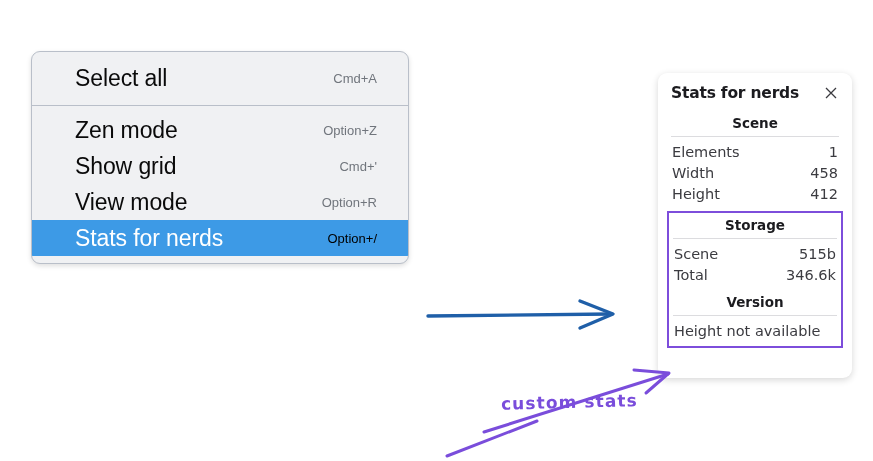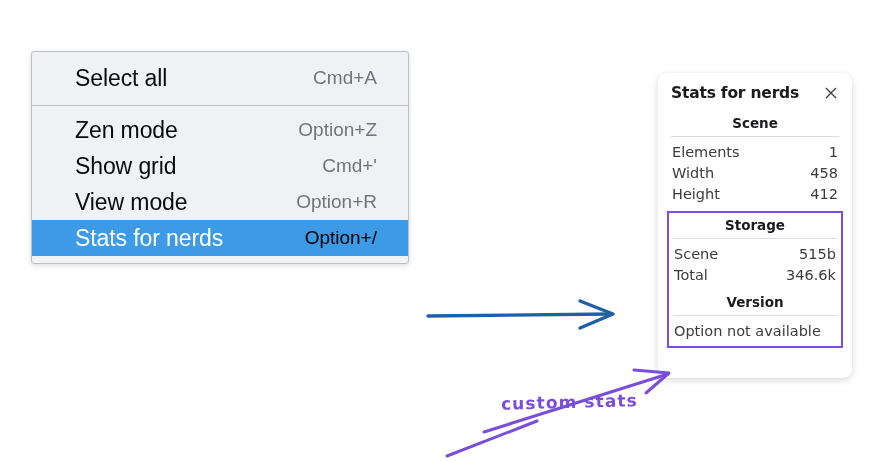--- a/index.html
+++ b/index.html
@@ -16,21 +16,21 @@
   }
 
   
   #context-menu {
     position: absolute;
     left: 31px;
     top: 51px;
     width: 376px;
     background: #f0f1f3;
     border: 1px solid #b9bfc9;
-    border-radius: 3px;
+    border-radius: 9px;
     box-shadow: 0 2px 5px rgba(0,0,0,0.13);
     overflow: hidden;
   }
   .menu-group {
     padding: 6px 0 7px 0;
   }
   .menu-group.group-top {
     padding: 8px 0 9px 0;
   }
   .menu-sep {
@@ -48,21 +48,21 @@
   .menu-item.selected {
     background: #3d9ae6;
   }
   .menu-label {
     font-size: 23px;
     color: #0a0a0a;
     letter-spacing: -0.1px;
     white-space: nowrap;
   }
   .menu-shortcut {
-    font-size: 19px;
+    font-size: 13px;
     color: #70757c;
     white-space: nowrap;
   }
   .menu-item.selected .menu-label { color: #ffffff; }
   .menu-item.selected .menu-shortcut { color: #000000; }
 
   
   #stats-panel {
     position: absolute;
     left: 658px;
@@ -219,21 +219,21 @@
       </div>
       <div class="stat-row">
         <span>Total</span>
         <span>346.6k</span>
       </div>
     </div>
 
     <div>
       <div class="sect-title tight">Version</div>
       <div class="sect-rule"></div>
-      <div class="stat-note">Option not available</div>
+      <div class="stat-note">Height not available</div>
     </div>
 
   </div>
 
 </div>
 
 <svg id="annotations" viewBox="0 0 873 461">
 
   <g>
     <path d="M428 316 L611 314" stroke="#1f5fa8" stroke-width="3.4" fill="none" stroke-linecap="round"></path>

